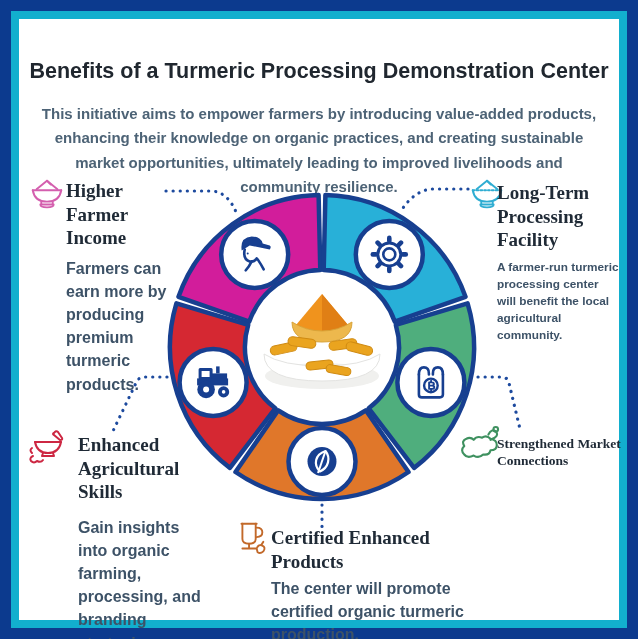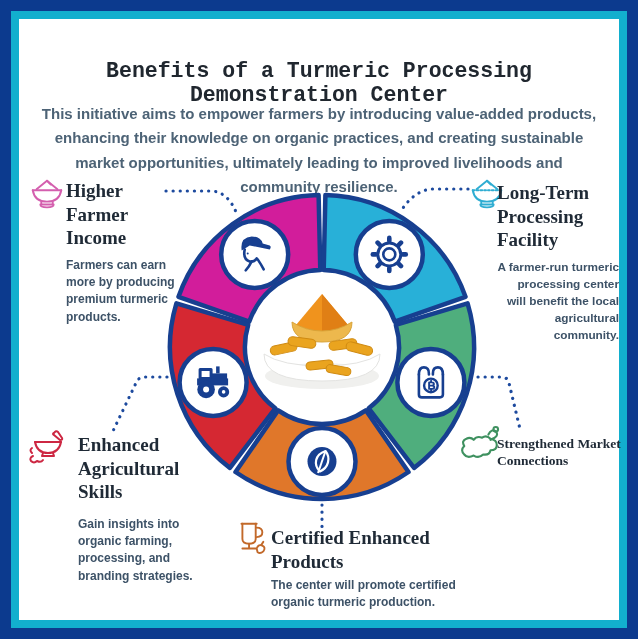--- a/index.html
+++ b/index.html
@@ -1,36 +1,36 @@
 <!DOCTYPE html>
 <html><head>
 <meta charset="utf-8">
 <style>
   html,body{margin:0;padding:0;background:#ffffff;}
   #root{position:relative;width:638px;height:639px;background:#0c3a8e;overflow:hidden;
         font-family:"Liberation Sans",sans-serif;}
   #panel{position:absolute;left:11px;top:11px;right:11px;bottom:11px;background:#ffffff;
          border:8px solid #12afce;box-sizing:border-box;}
   .title{position:absolute;left:20px;right:20px;top:45px;text-align:center;
-         font-family:Liberation Mono, monospace;font-weight:700;font-size:21.5px;color:#20272f;}
+         font-family:Liberation Sans, sans-serif;font-weight:700;font-size:21.5px;color:#20272f;}
   .subtitle{position:absolute;left:38px;right:38px;top:87px;text-align:center;
             font-size:15px;line-height:1.62;font-weight:700;color:#4d6376;}
   #diagram{position:absolute;left:0;top:0;}
   .connector{fill:none;stroke:#1d4a9e;stroke-width:3.2;stroke-linecap:round;
              stroke-dasharray:0.1 7;}
   .co-icon{position:absolute;display:block;}
   .co-icon svg{display:block;}
   .co-text{position:absolute;}
   .co-h{font-family:"Liberation Serif",serif;font-weight:700;font-size:19px;line-height:1.24;
         color:#1f2a36;margin:0;}
-  .co-p{font-size:12px;font-weight:700;line-height:1.45;color:#3d5267;margin:7px 0 0 0;}
+  .co-p{font-size:16px;font-weight:700;line-height:1.45;color:#3d5267;margin:7px 0 0 0;}
   
   #c0-icon{left:28px;top:177px;} #c0-text{left:66px;top:179px;width:122px;}
   #c1-icon{left:468px;top:177px;} #c1-text{left:497px;top:181px;width:122px;}
-  #c1-text .co-p{font-size:11.8px;text-align:right;}
+  #c1-text .co-p{font-size:11.8px;}
   #c2-icon{left:459px;top:425px;} #c2-text{left:497px;top:436px;width:124px;}
   #c2-text .co-h{font-size:13.5px;} #c2-text .co-p{font-size:11.8px;}
   #c3-icon{left:231px;top:519px;} #c3-text{left:271px;top:526px;width:205px;}
   #c3-text .co-p{margin-top:4px;}
   #c4-icon{left:27px;top:428px;} #c4-text{left:78px;top:433px;width:130px;}
   #c4-text .co-p{margin-top:12px;}
 </style>
 </head>
 <body>
 

